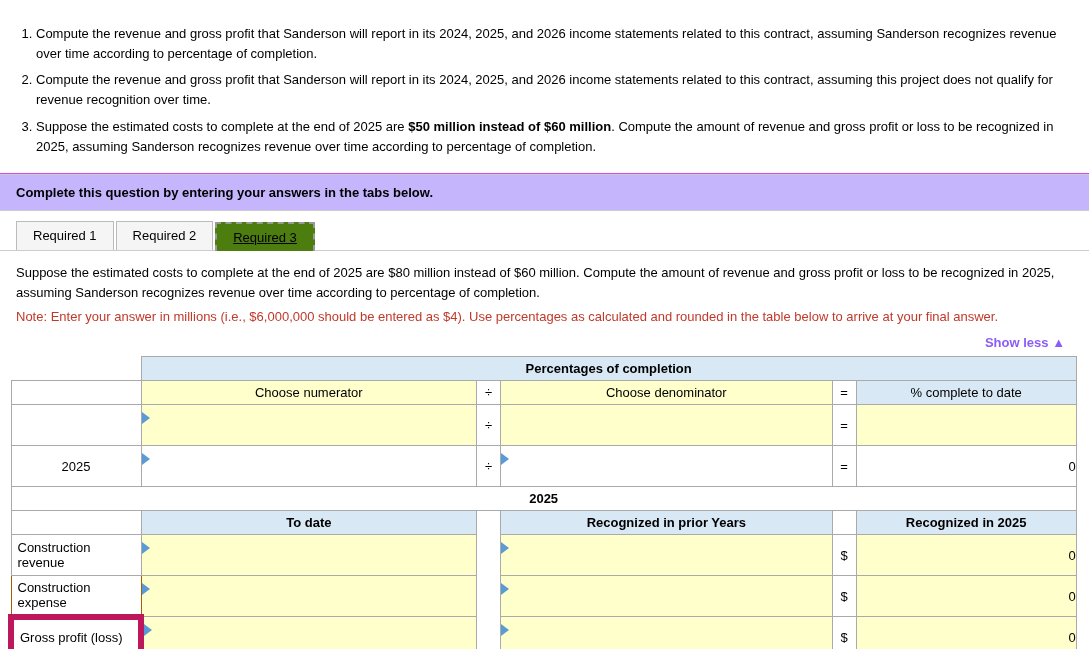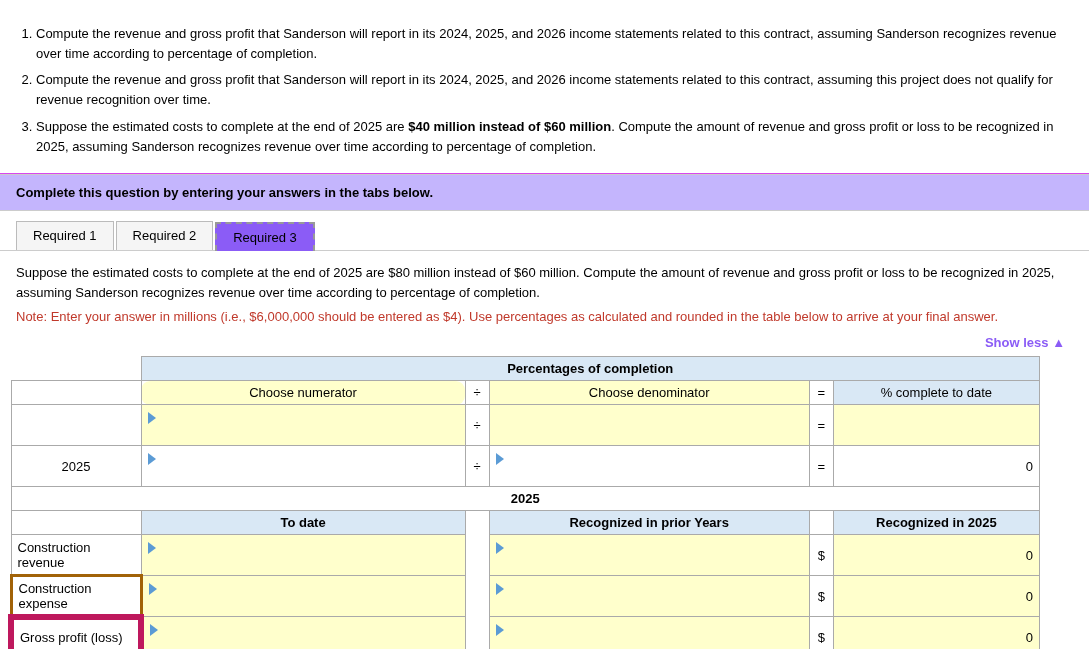--- a/index.html
+++ b/index.html
@@ -47,26 +47,27 @@
       padding: 6px 16px;
       border: 1px solid #bbb;
       cursor: pointer;
       background: #f5f5f5;
       font-size: 13px;
       margin-right: 2px;
       border-bottom: none;
     }
 
     .tab.active {
-      background: #8b5cf6;
+      background: #4d7c0f;
       border: 2px dashed #999;
       border-bottom: none;
       font-weight: normal;
       position: relative;
       bottom: -1px;
+      text-decoration: underline;
     }
 
     .content-area {
       padding: 12px 16px 0 16px;
       background: #fff;
     }
 
     .description-text {
       font-size: 13px;
       line-height: 1.55;
@@ -98,21 +99,21 @@
     }
 
     .main-table {
       width: 100%;
       border-collapse: collapse;
       font-size: 13px;
     }
 
     .main-table th, .main-table td {
       border: 1px solid #aaa;
-      padding: 4px 6px;
+      padding: 4px 0;
     }
 
     .section-header {
       text-align: center;
       font-weight: bold;
       background: #d9e8f5;
       padding: 5px;
     }
 
     .col-header {
@@ -202,21 +203,21 @@
 
 <div class="top-section">
   <ol>
     <li>
       <span>Compute the revenue and gross profit that Sanderson will report in its 2024, 2025, and 2026 income statements related to this contract, assuming Sanderson recognizes revenue over time according to percentage of completion.</span>
     </li>
     <li>
       <span>Compute the revenue and gross profit that Sanderson will report in its 2024, 2025, and 2026 income statements related to this contract, assuming this project does not qualify for revenue recognition over time.</span>
     </li>
     <li>
-      <span>Suppose the estimated costs to complete at the end of 2025 are <strong>$40 million instead of $60 million</strong>. Compute the amount of revenue and gross profit or loss to be recognized in 2025, assuming Sanderson recognizes revenue over time according to percentage of completion.</span>
+      <span>Suppose the estimated costs to complete at the end of 2025 are <strong>$50 million instead of $60 million</strong>. Compute the amount of revenue and gross profit or loss to be recognized in 2025, assuming Sanderson recognizes revenue over time according to percentage of completion.</span>
     </li>
   </ol>
 </div>
 
 <div class="instruction-bar">
   <span>Complete this question by entering your answers in the tabs below.</span>
 </div>
 
 <div class="tabs-row">
   <div class="tab">
@@ -248,21 +249,21 @@
       <tr>
         <td style="border:none; background:#fff;"></td>
         <td colspan="5" class="section-header">
           <span>Percentages of completion</span>
         </td>
         <td style="border:none; background:#fff;"></td>
         <td style="border:none; background:#fff;"></td>
       </tr>
       <tr>
         <td style="border:1px solid #aaa; background:#fff; width:130px;"></td>
-        <td class="input-cell col-header" style="min-width:160px;border-radius:9px;">
+        <td class="input-cell col-header" style="min-width:160px;">
           <span>Choose numerator</span>
         </td>
         <td class="divider-cell">÷</td>
         <td class="input-cell col-header" style="min-width:160px;">
           <span>Choose denominator</span>
         </td>
         <td class="equals-cell">=</td>
         <td class="pct-cell" style="min-width:130px;">
           <span>% complete to date</span>
         </td>
@@ -338,21 +339,21 @@
           <input type="text" style="">
         </td>
         <td class="dollar-cell" style="border:1px solid #aaa;">
           <span>$</span>
         </td>
         <td class="input-cell zero-cell">
           <span>0</span>
         </td>
       </tr>
       <tr>
-        <td class="label-cell" style="border:3px solid #a16207; padding: 3px 6px; margin-top: 48px;">
+        <td class="label-cell" style="border:1px solid #a16207; padding: 3px 6px; margin-top: 48px;">
           <span>Construction expense</span>
         </td>
         <td class="input-cell">
           <span class="triangle"></span>
           <input type="text" style="">
         </td>
         <td style="border:none; background:#fff;"></td>
         <td class="input-cell">
           <span class="triangle"></span>
           <input type="text" style="">

